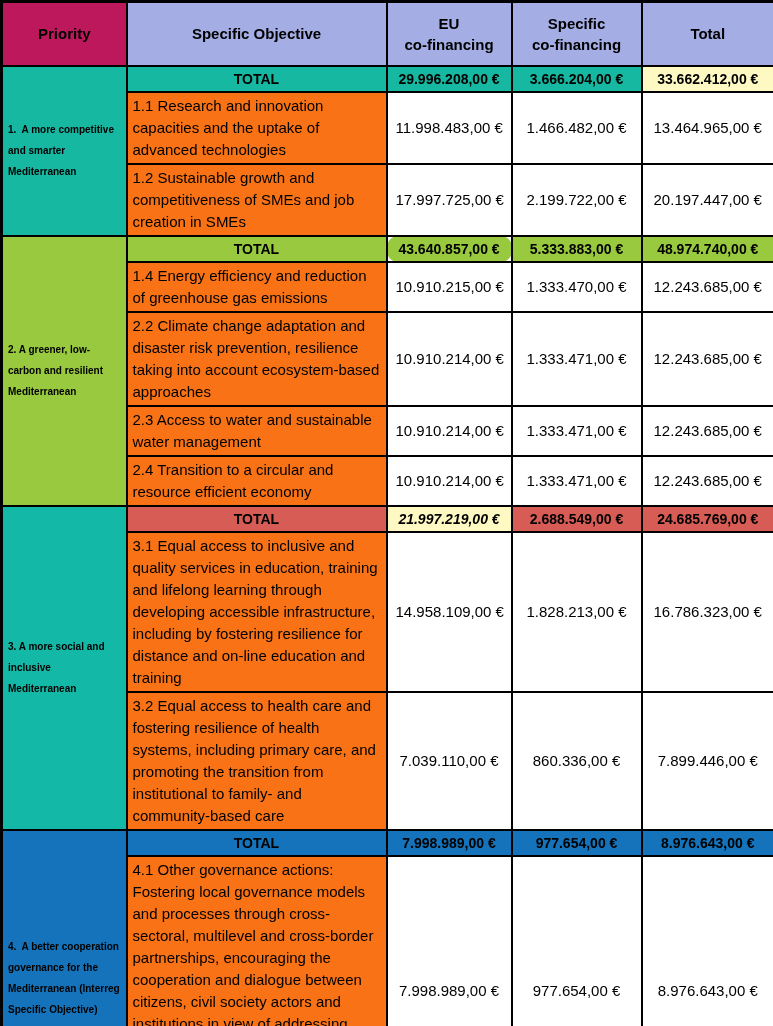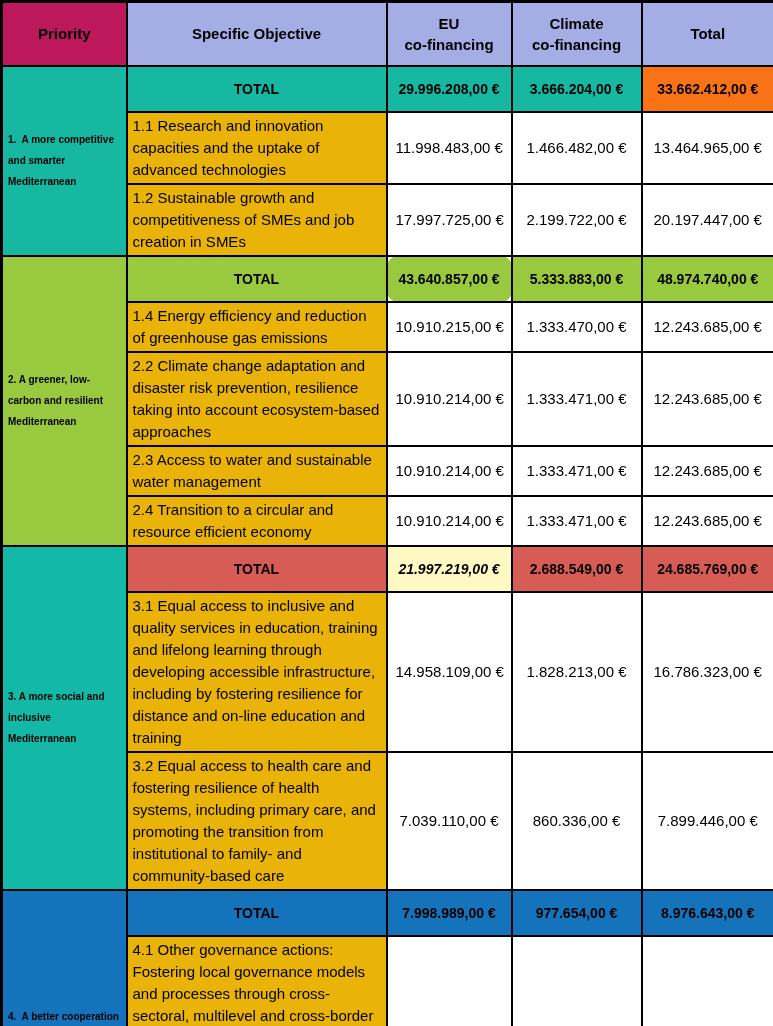--- a/index.html
+++ b/index.html
@@ -45,29 +45,29 @@
     font-weight: 700;
     font-size: 14px;
     text-align: center;
     padding: 1px 4px;
   }
   td.total-amount {
     font-weight: 700;
     font-size: 14px;
     text-align: center;
     white-space: nowrap;
-    padding: 14px 2px;
+    padding: 4px 2px;
   }
   tr.total-row { height: 24px; }
   td.objective {
     font-size: 15px;
     line-height: 22px;
     text-align: left;
     padding: 2px 4px 2px 5px;
-    background: #eab308;
+    background: #f97316;
   }
   td.amount {
     font-size: 15px;
     text-align: center;
     white-space: nowrap;
     background: #ffffff;
     padding: 1px 8px;
   }
   tr.r-64  { height: 64px; }
   tr.r-44  { height: 44px; }
@@ -88,31 +88,31 @@
       <col style="width:130px">
       <col style="width:133px">
     </colgroup>
 
     <tbody>
         <tr class="header-row">
       <th class="col-head" style="background-color: #be185d;">Priority</th>
       <th class="col-head" style="background-color: rgb(164, 174, 228);">Specific Objective</th>
       <th class="col-head" style="background-color: rgb(164, 174, 228);">EU
 co-financing</th>
-      <th class="col-head" style="background-color: rgb(164, 174, 228);">Climate
+      <th class="col-head" style="background-color: rgb(164, 174, 228);">Specific
 co-financing</th>
       <th class="col-head" style="background-color: rgb(164, 174, 228);">Total</th>
     </tr>
 
     <tr class="total-row">
       <td class="priority-cell" rowspan="3" style="background-color: rgb(22, 184, 162);">1.  A more competitive and smarter Mediterranean</td>
       <td class="total-label" style="background-color: rgb(22, 184, 162);">TOTAL</td>
       <td class="total-amount" style="background-color: rgb(22, 184, 162);">29.996.208,00 €</td>
       <td class="total-amount" style="background-color: rgb(22, 184, 162);">3.666.204,00 €</td>
-      <td class="total-amount" style="background-color: #f97316; margin-left: 32px;">33.662.412,00 €</td>
+      <td class="total-amount" style="background-color: #fef9c3; margin-left: 32px;">33.662.412,00 €</td>
     </tr>
     <tr class="r-64">
       <td class="objective">1.1 Research and innovation capacities and the uptake of advanced technologies</td>
       <td class="amount">11.998.483,00 €</td>
       <td class="amount">1.466.482,00 €</td>
       <td class="amount">13.464.965,00 €</td>
     </tr>
     <tr class="r-64">
       <td class="objective">1.2 Sustainable growth and competitiveness of SMEs and job creation in SMEs</td>
       <td class="amount">17.997.725,00 €</td>

